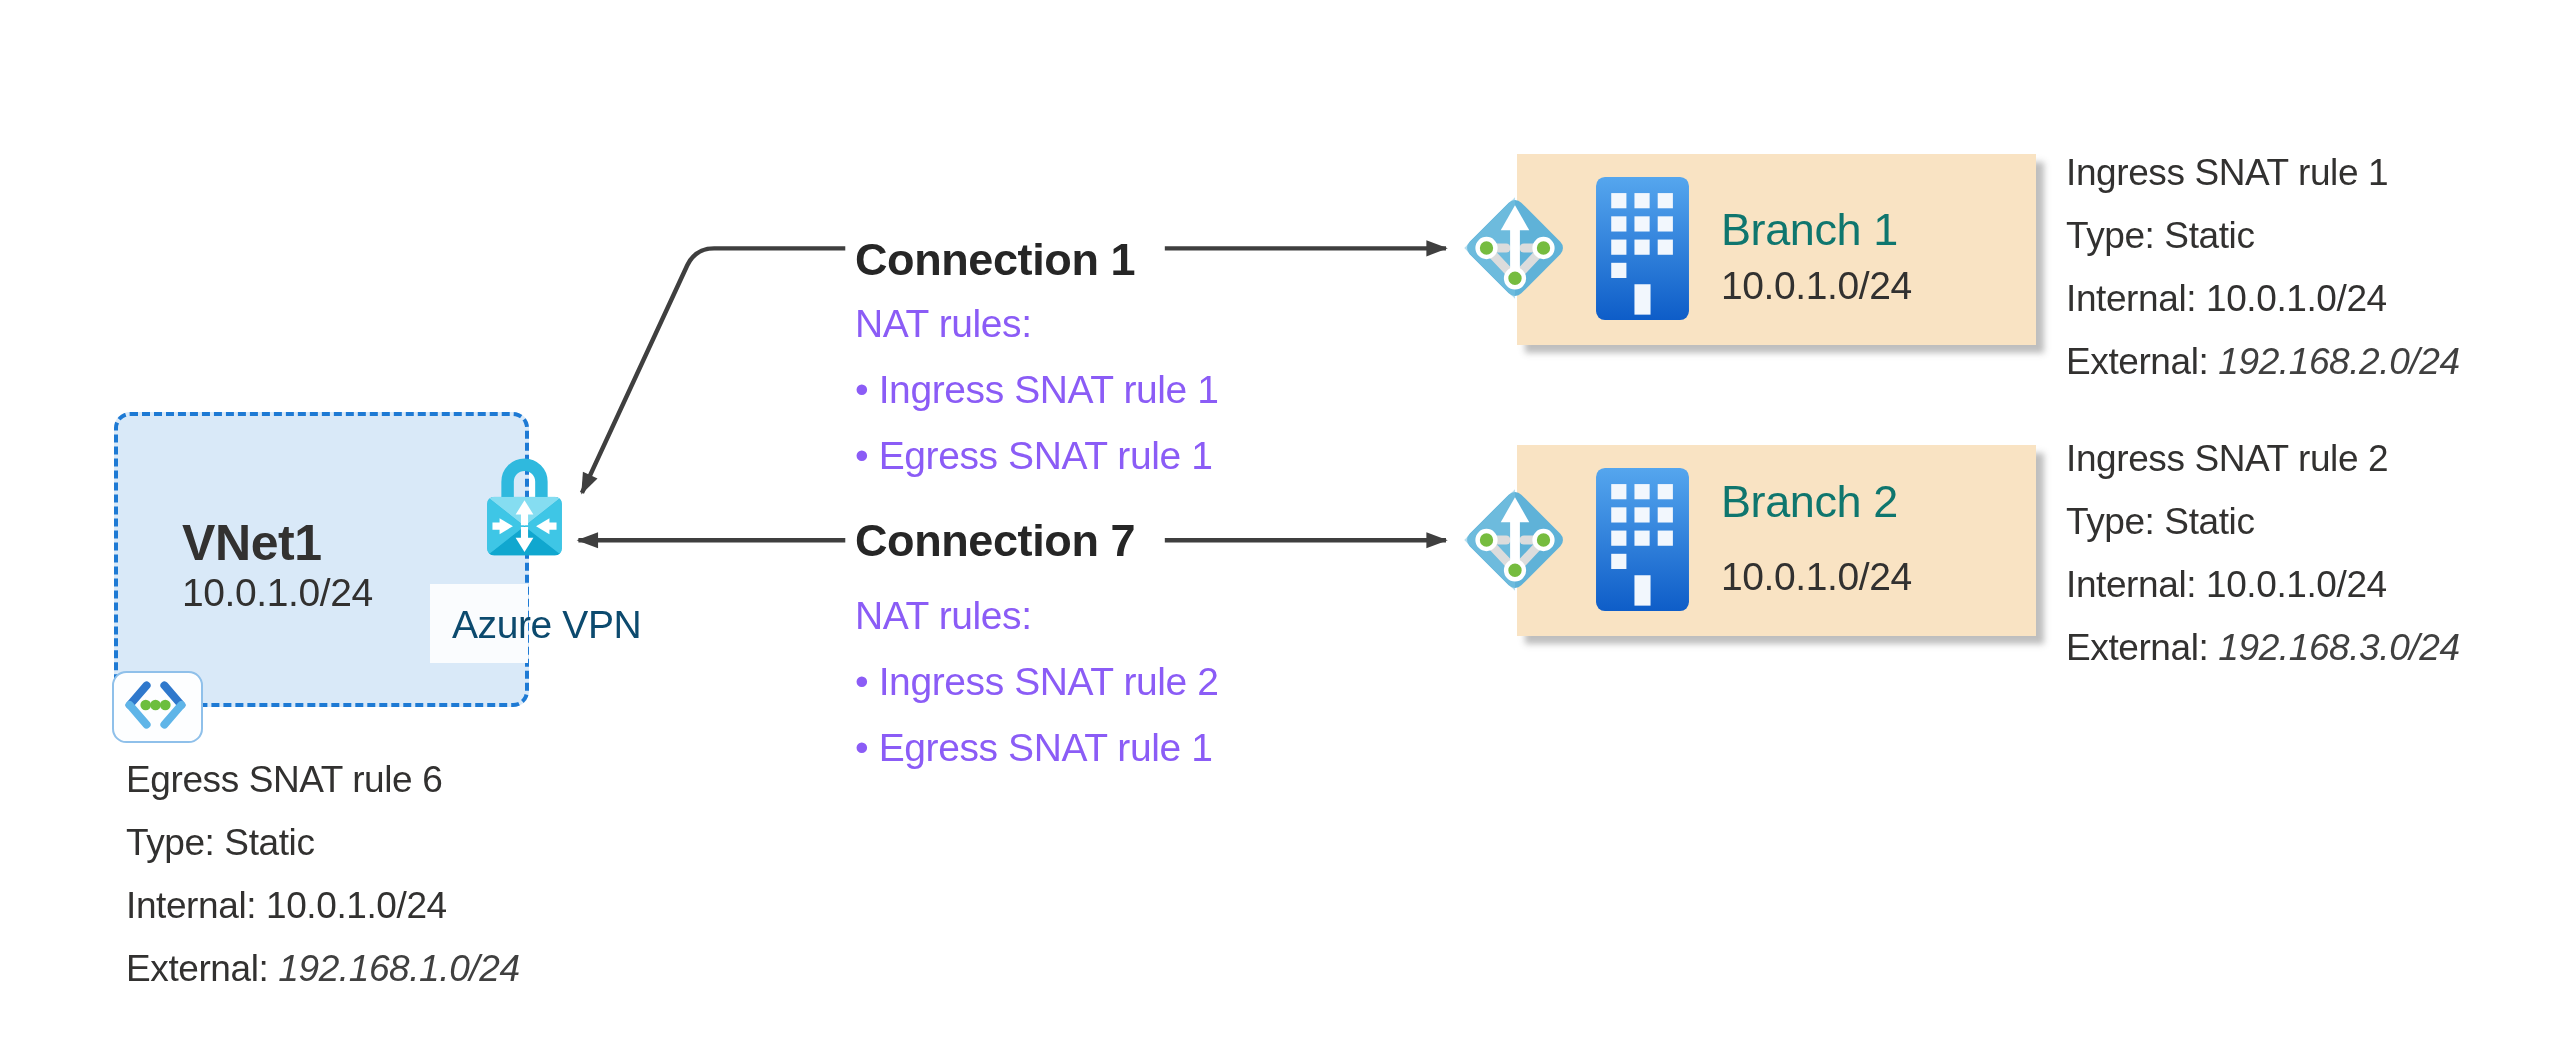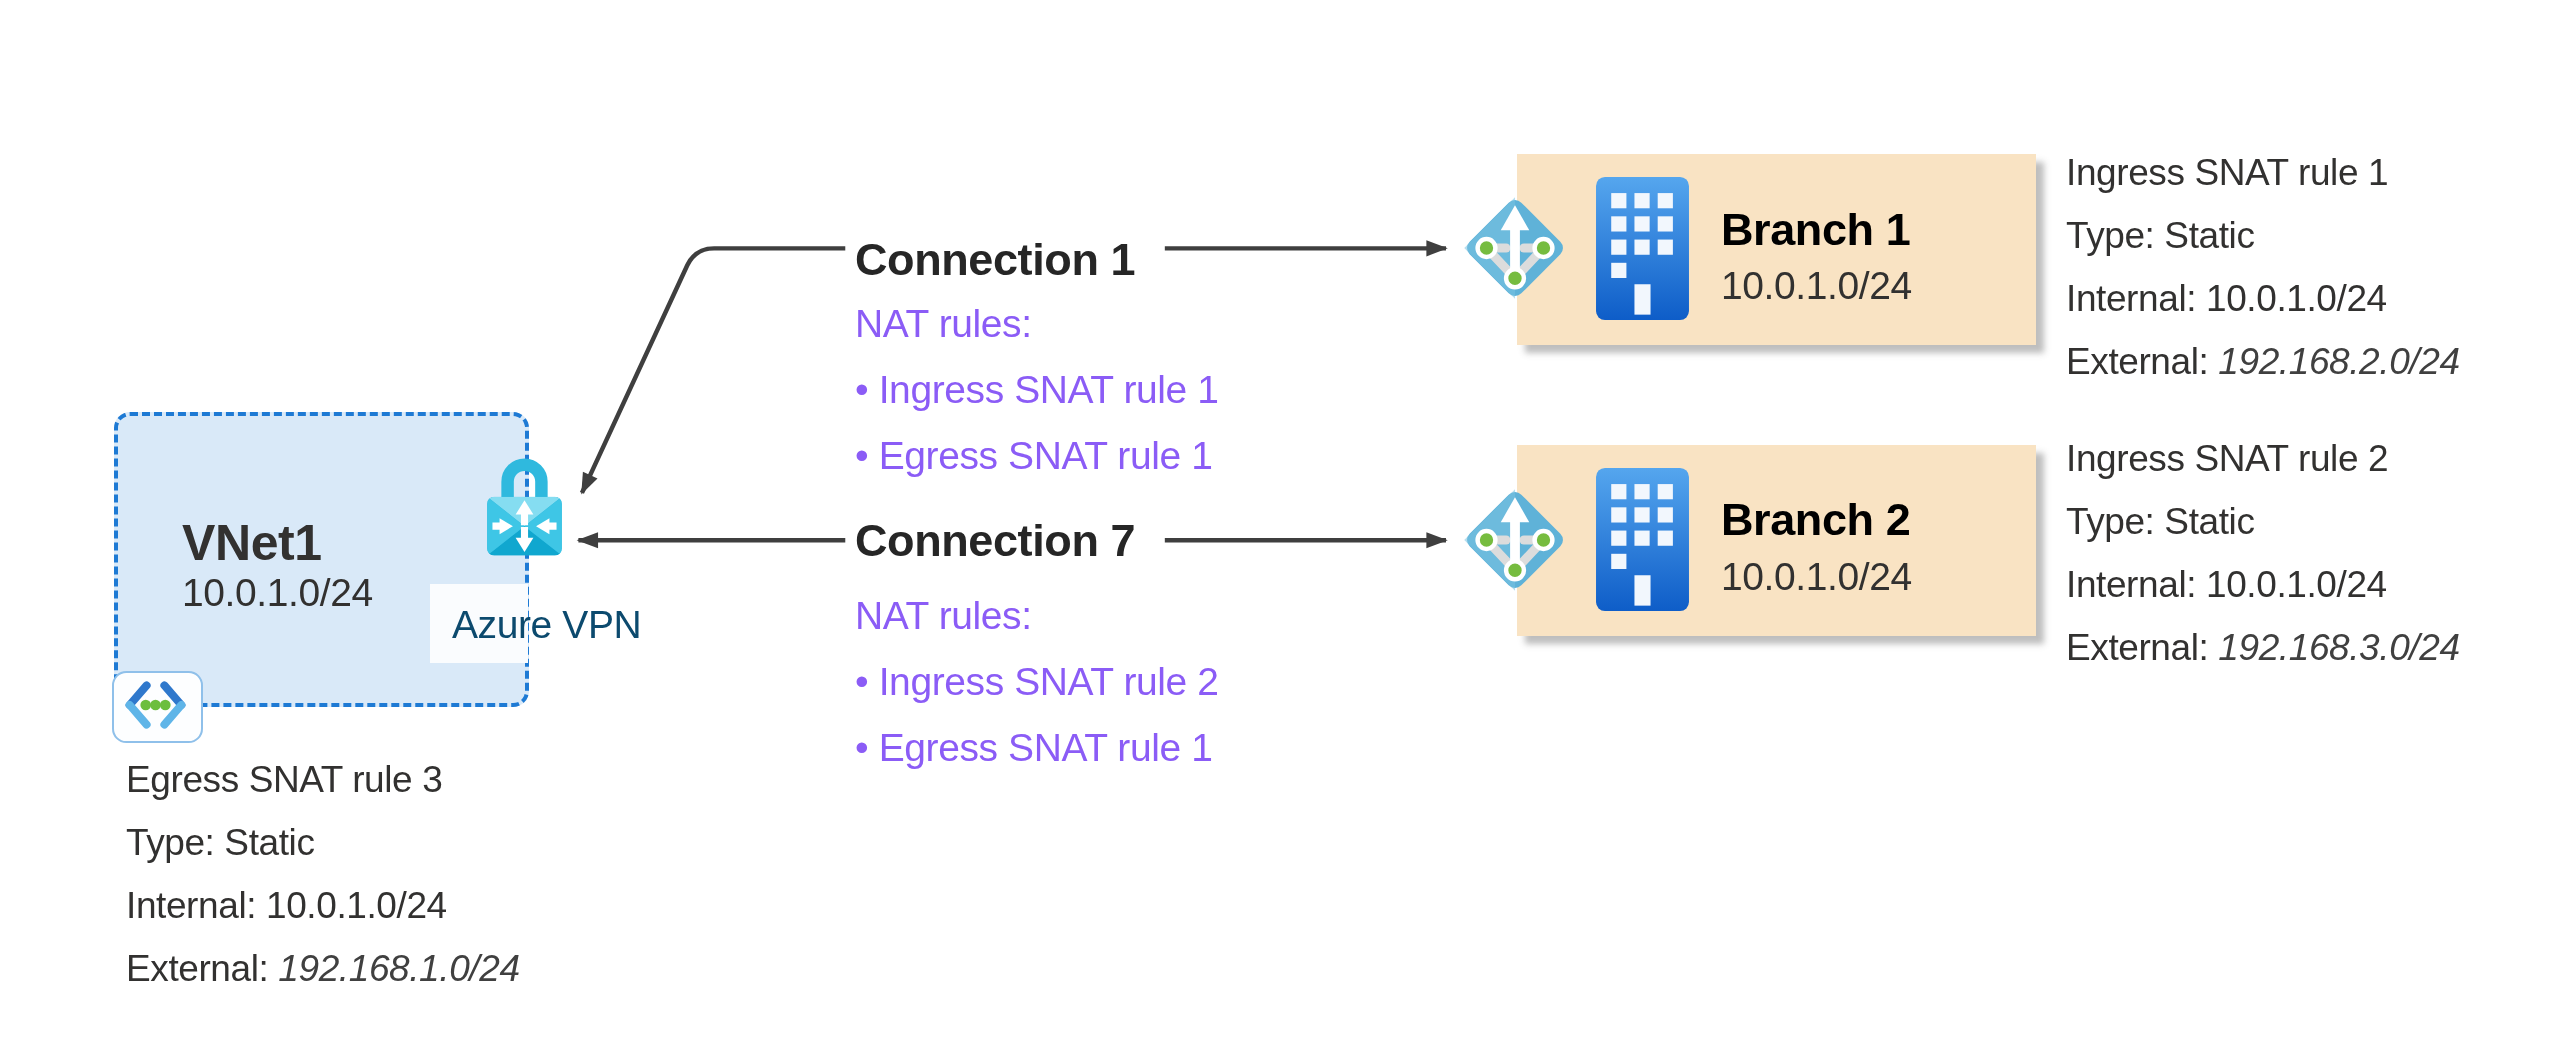--- a/index.html
+++ b/index.html
@@ -51,24 +51,24 @@
   .conn2-body{left:855px; top:583px;}
 
   
   .branch-box{
     width:519px; height:191px;
     background:#F9E3C3;
     box-shadow:8px 8px 6.2px rgba(110,110,110,0.45);
   }
   .branch1-box{left:1517px; top:154px;}
   .branch2-box{left:1517px; top:445px;}
-  .branch-name{font-size:45px; font-weight:bold; letter-spacing:-0.4px; color:#000000; white-space:nowrap;}
+  .branch-name{font-size:45px; font-weight:normal; letter-spacing:-0.4px; color:#0f766e; white-space:nowrap;}
   .branch-cidr{font-size:39px; letter-spacing:-0.4px; color:#323130; white-space:nowrap;}
   .b1-name{left:1721px; top:204px;} .b1-cidr{left:1721px; top:264px;}
-  .b2-name{left:1721px; top:494px;} .b2-cidr{left:1721px; top:555px;}
+  .b2-name{left:1721px; top:476px;} .b2-cidr{left:1721px; top:555px;}
 
   svg{display:block;}
 </style>
 </head>
 <body>
 
 <div class="stage">
 
   <svg class="abs" style="left:0;top:0;" width="2576" height="1043" viewBox="0 0 2886 1168">
     <defs>
@@ -126,21 +126,21 @@
     <path d="M31,8 L12,30" stroke="#2F78CC" stroke-width="9" stroke-linecap="round" fill="none"></path>
     <path d="M12,30 L31,52" stroke="#5FB5E8" stroke-width="9" stroke-linecap="round" fill="none"></path>
     <path d="M51,8 L70,30" stroke="#2F78CC" stroke-width="9" stroke-linecap="round" fill="none"></path>
     <path d="M70,30 L51,52" stroke="#5FB5E8" stroke-width="9" stroke-linecap="round" fill="none"></path>
     <circle cx="30" cy="30" r="6" fill="#6CBE3E"></circle>
     <circle cx="41" cy="30" r="6" fill="#6CBE3E"></circle>
     <circle cx="52" cy="30" r="6" fill="#6CBE3E"></circle>
   </svg>
 
   <div class="abs rule-block egress-block">
-    <div>Egress SNAT rule 3</div>
+    <div>Egress SNAT rule 6</div>
     <div>Type: Static</div>
     <div>Internal: 10.0.1.0/24</div>
     <div><span>External: </span><span class="red-ip">192.168.1.0/24</span></div>
   </div>
 
   <div class="abs conn-title conn1-title">Connection 1</div>
   <div class="abs conn-body conn1-body">
     <div>NAT rules:</div>
     <div>• Ingress SNAT rule 1</div>
     <div>• Egress SNAT rule 1</div>

